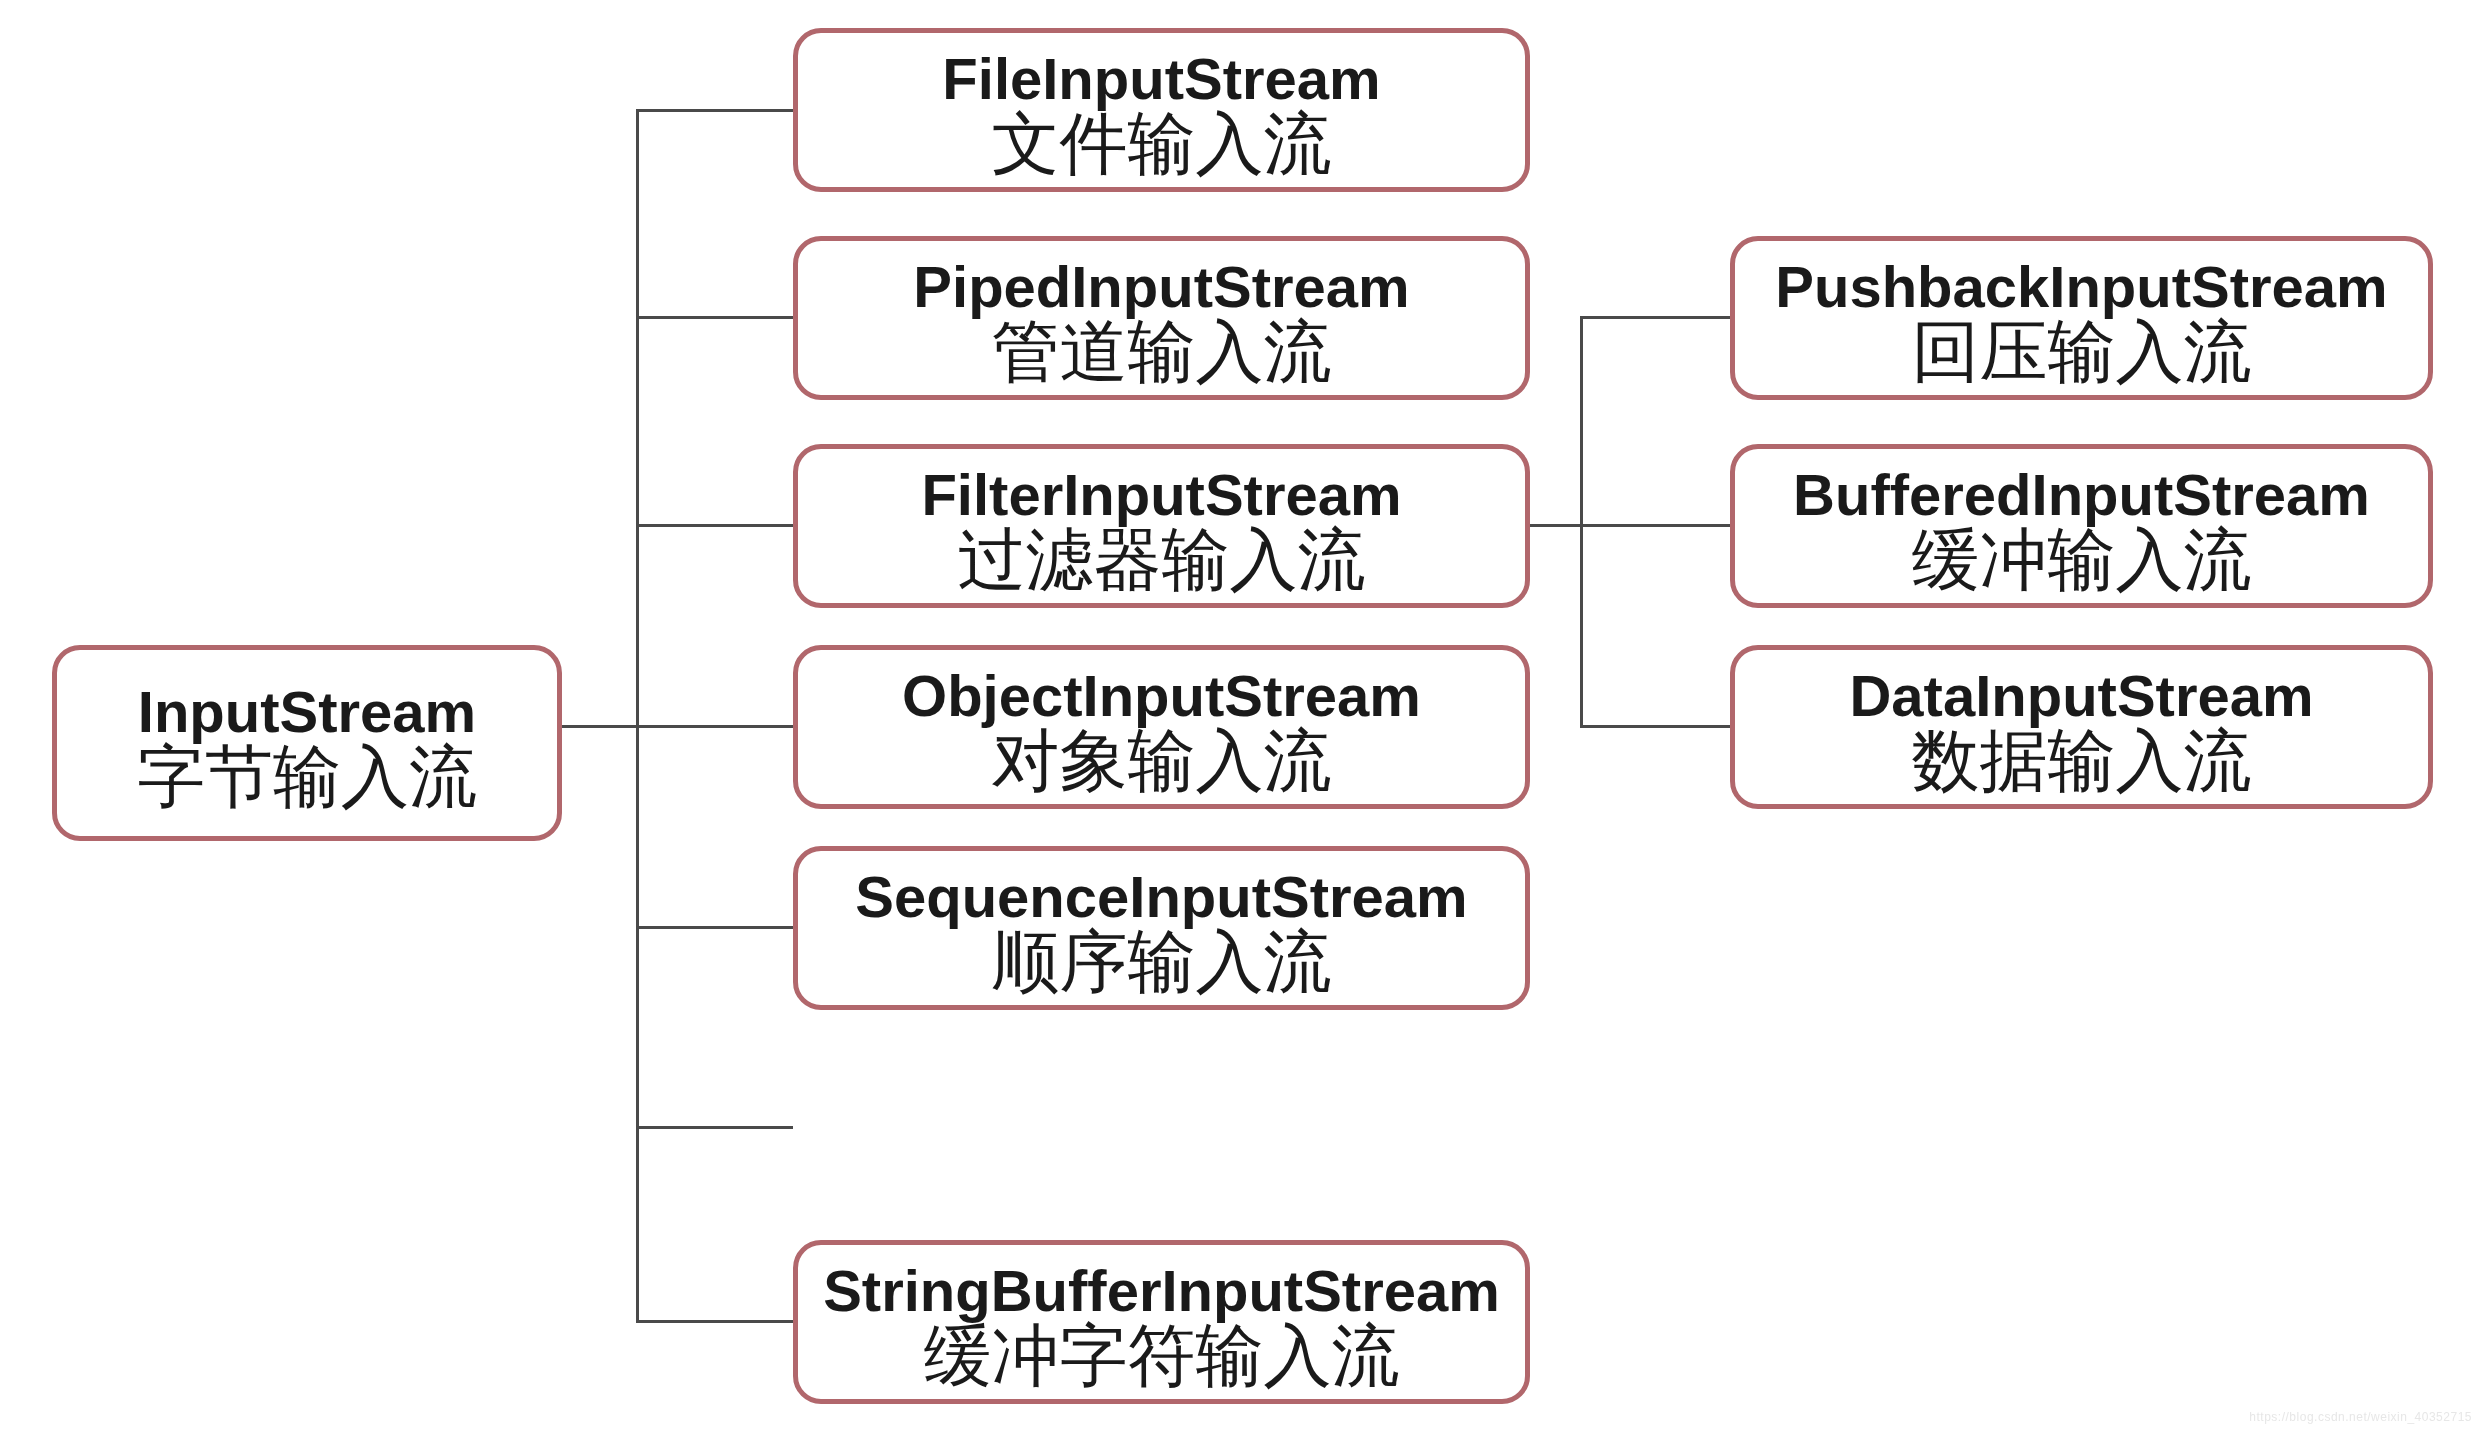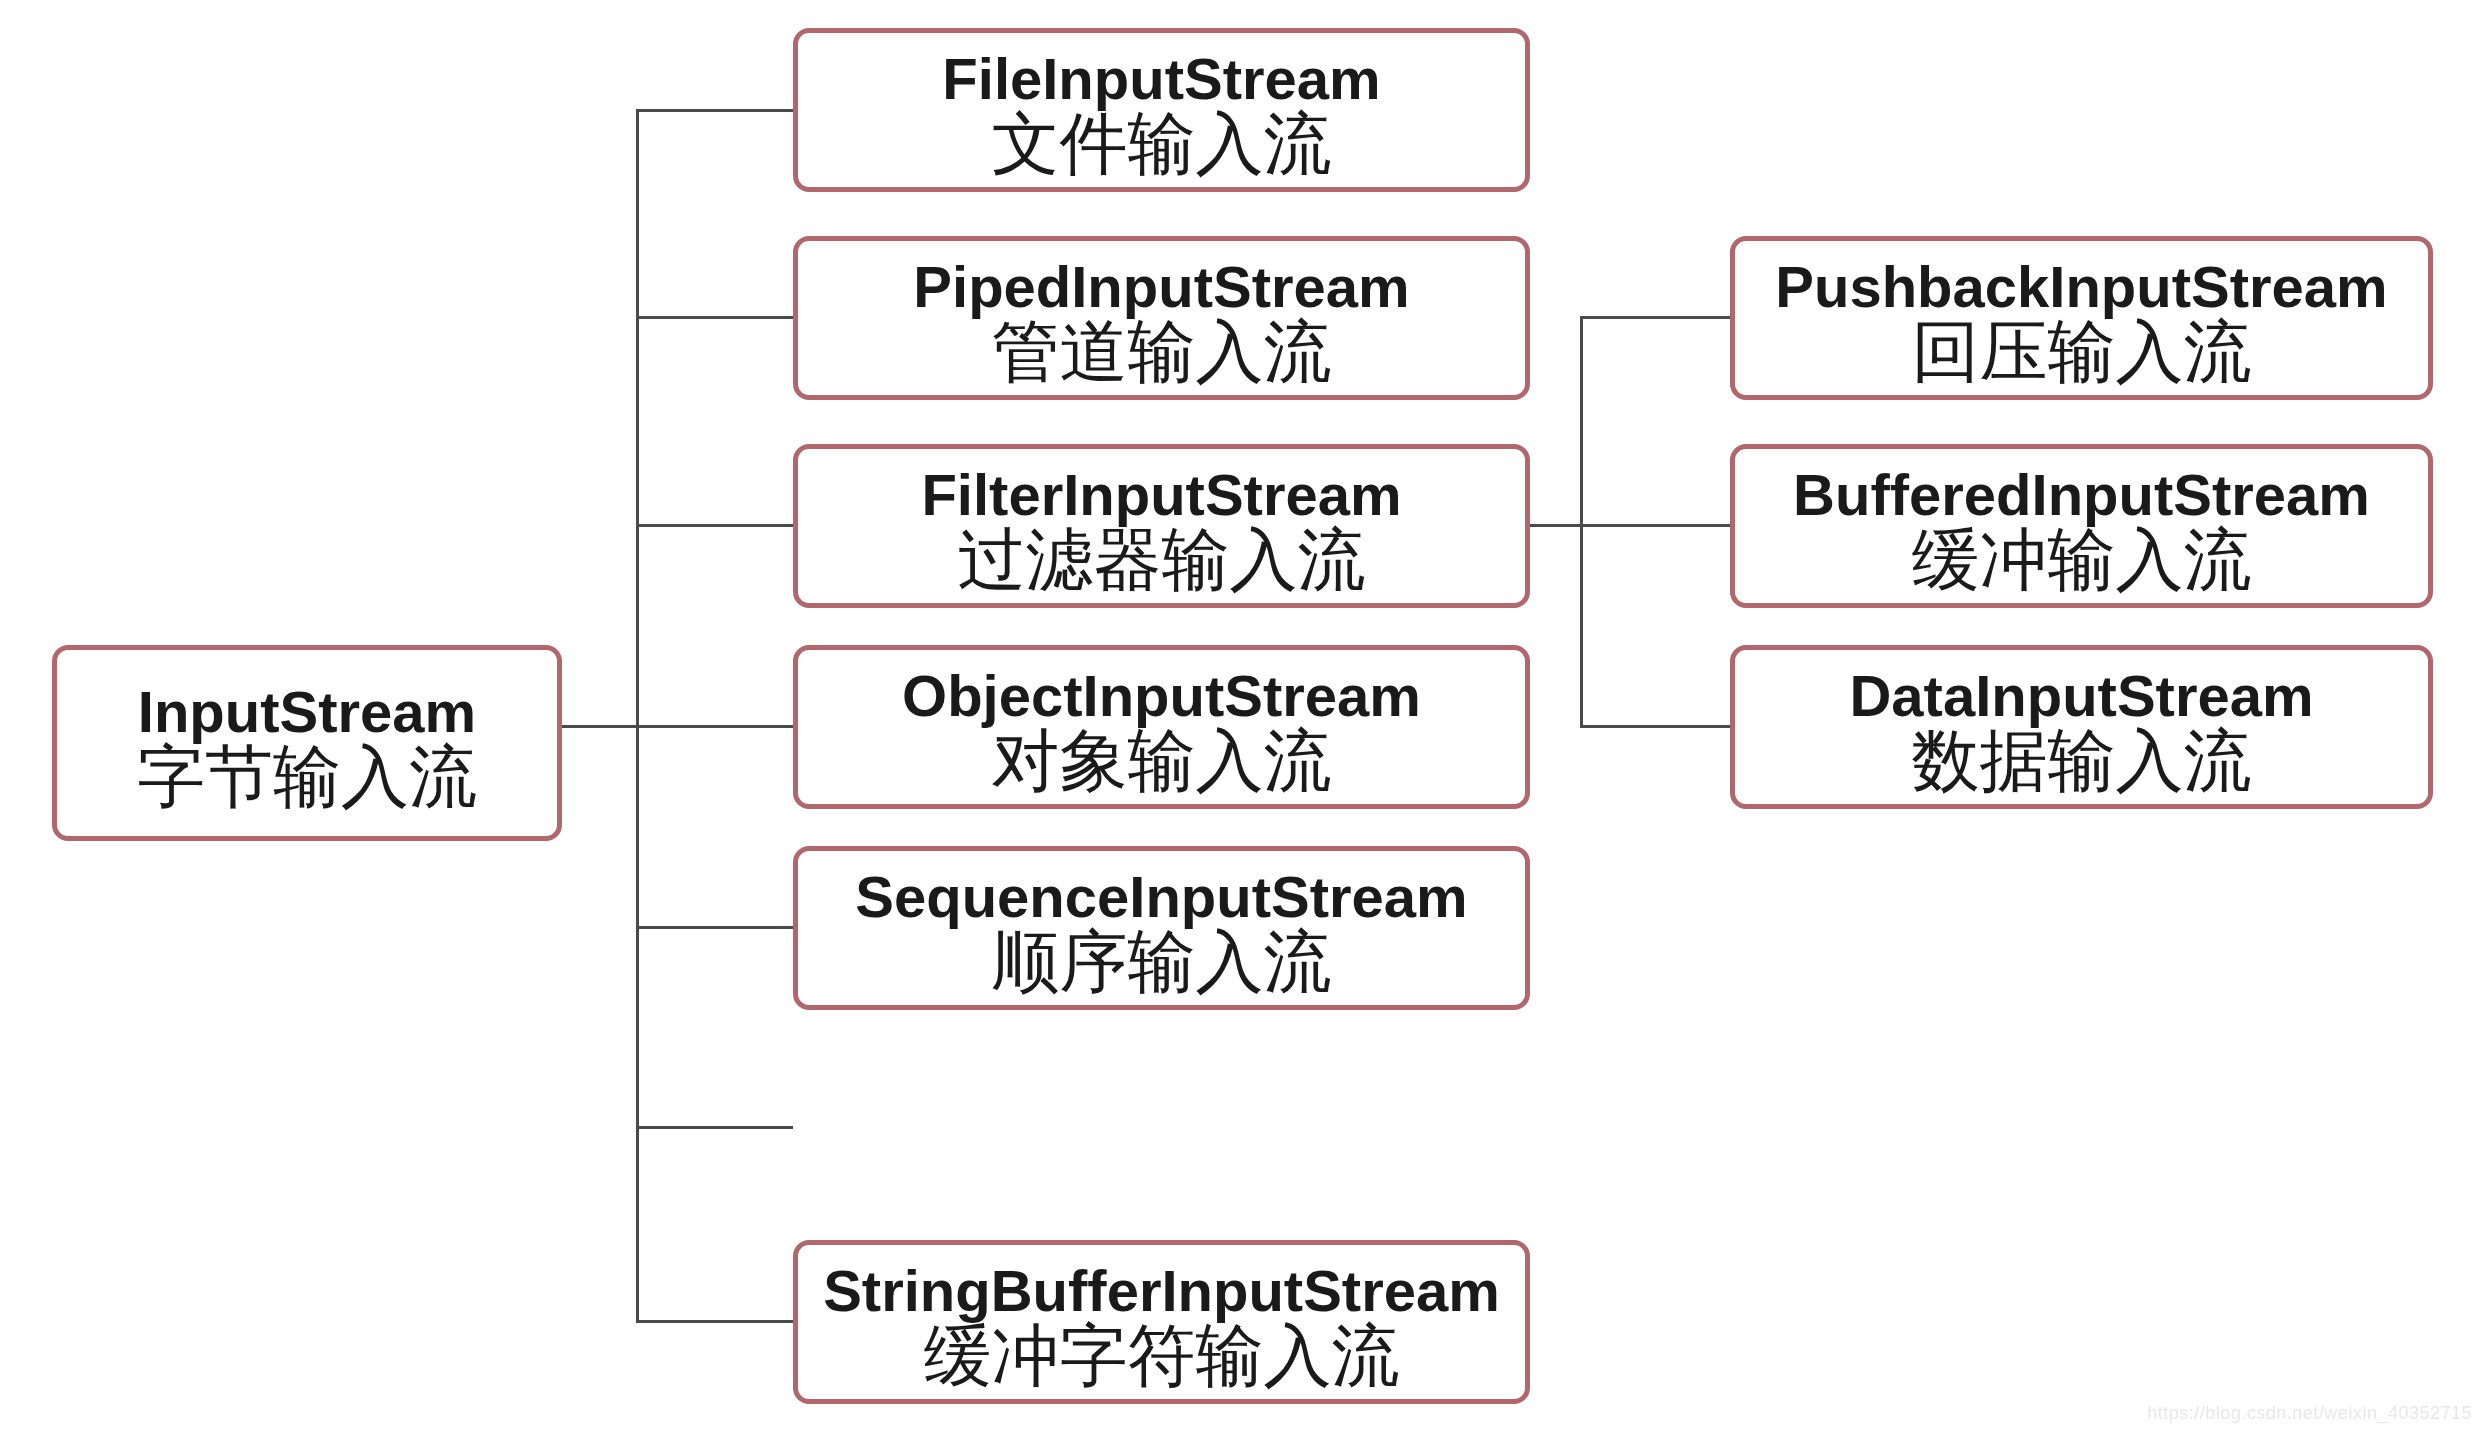--- a/index.html
+++ b/index.html
@@ -13,21 +13,21 @@
     height: 1436px;
     background: #ffffff;
     overflow: hidden;
     font-family: "Liberation Sans", sans-serif;
   }
   .node {
     position: absolute;
     box-sizing: border-box;
     background: #ffffff;
     border: 5px solid var(--box-border, #b1676c);
-    border-radius: 16px;
+    border-radius: 28px;
     display: flex;
     flex-direction: column;
     align-items: center;
     justify-content: center;
     text-align: center;
     color: var(--text-color, #1a1a1a);
     font-weight: bold;
   }
   .node .en {
     font-size: 58px;
@@ -48,21 +48,21 @@
   .node.root  { left: 52px;   top: 645px;   width: 510px;  height: 196px; }
 
   .line {
     position: absolute;
     background: var(--connector, #4a4a4a);
   }
   .watermark {
     position: absolute;
     right: 10px;
     bottom: 12px;
-    font-size: 18px;
+    font-size: 12px;
     color: var(--watermark, #e7e7e7);
     font-family: "Liberation Sans", sans-serif;
     letter-spacing: 0.5px;
   }
 </style>
 </head>
 <body>
 
 <div class="canvas">
 

